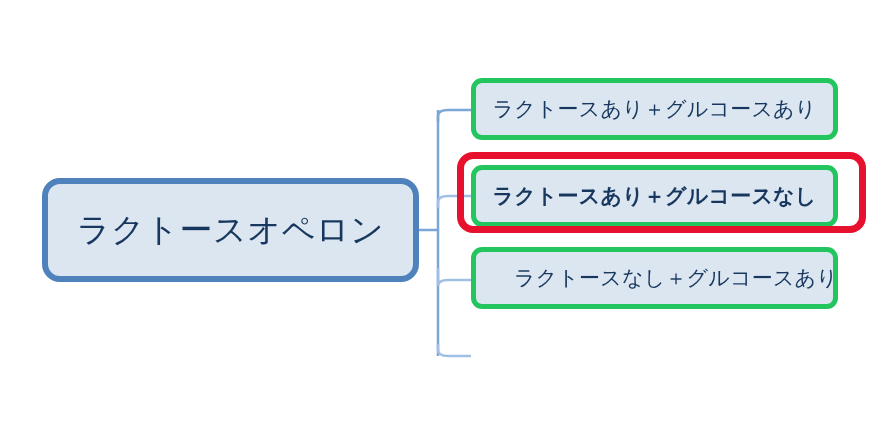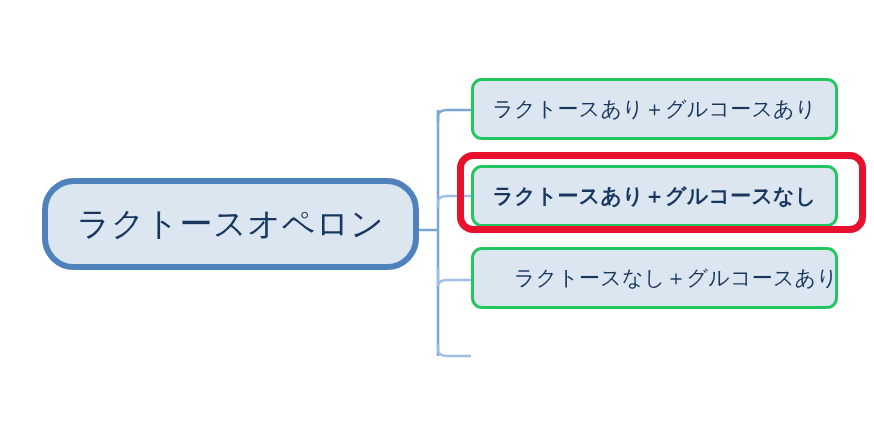--- a/index.html
+++ b/index.html
@@ -28,35 +28,35 @@
   }
 
   
   .node {
     position: absolute;
     box-sizing: border-box;
     display: flex;
     align-items: center;
     justify-content: center;
     background: #DCE6F1;
-    border: 3px solid #22c55e;
+    border: 5px solid #22c55e;
     border-radius: 12px;
     z-index: 2;
     color: #17375E;
     white-space: nowrap;
   }
 
   
   .node.root {
     left: 42px;
     top: 178px;
     width: 377px;
-    height: 92px;
+    height: 104px;
     border-width: 6px;
-    border-radius: 32px;
+    border-radius: 18px;
     border-color: #4F81BD;
     background: #DCE6F1;
     font-size: 33px;
     letter-spacing: 0.5px;
   }
 
   
   .node.child {
     left: 471px;
     width: 367px;

